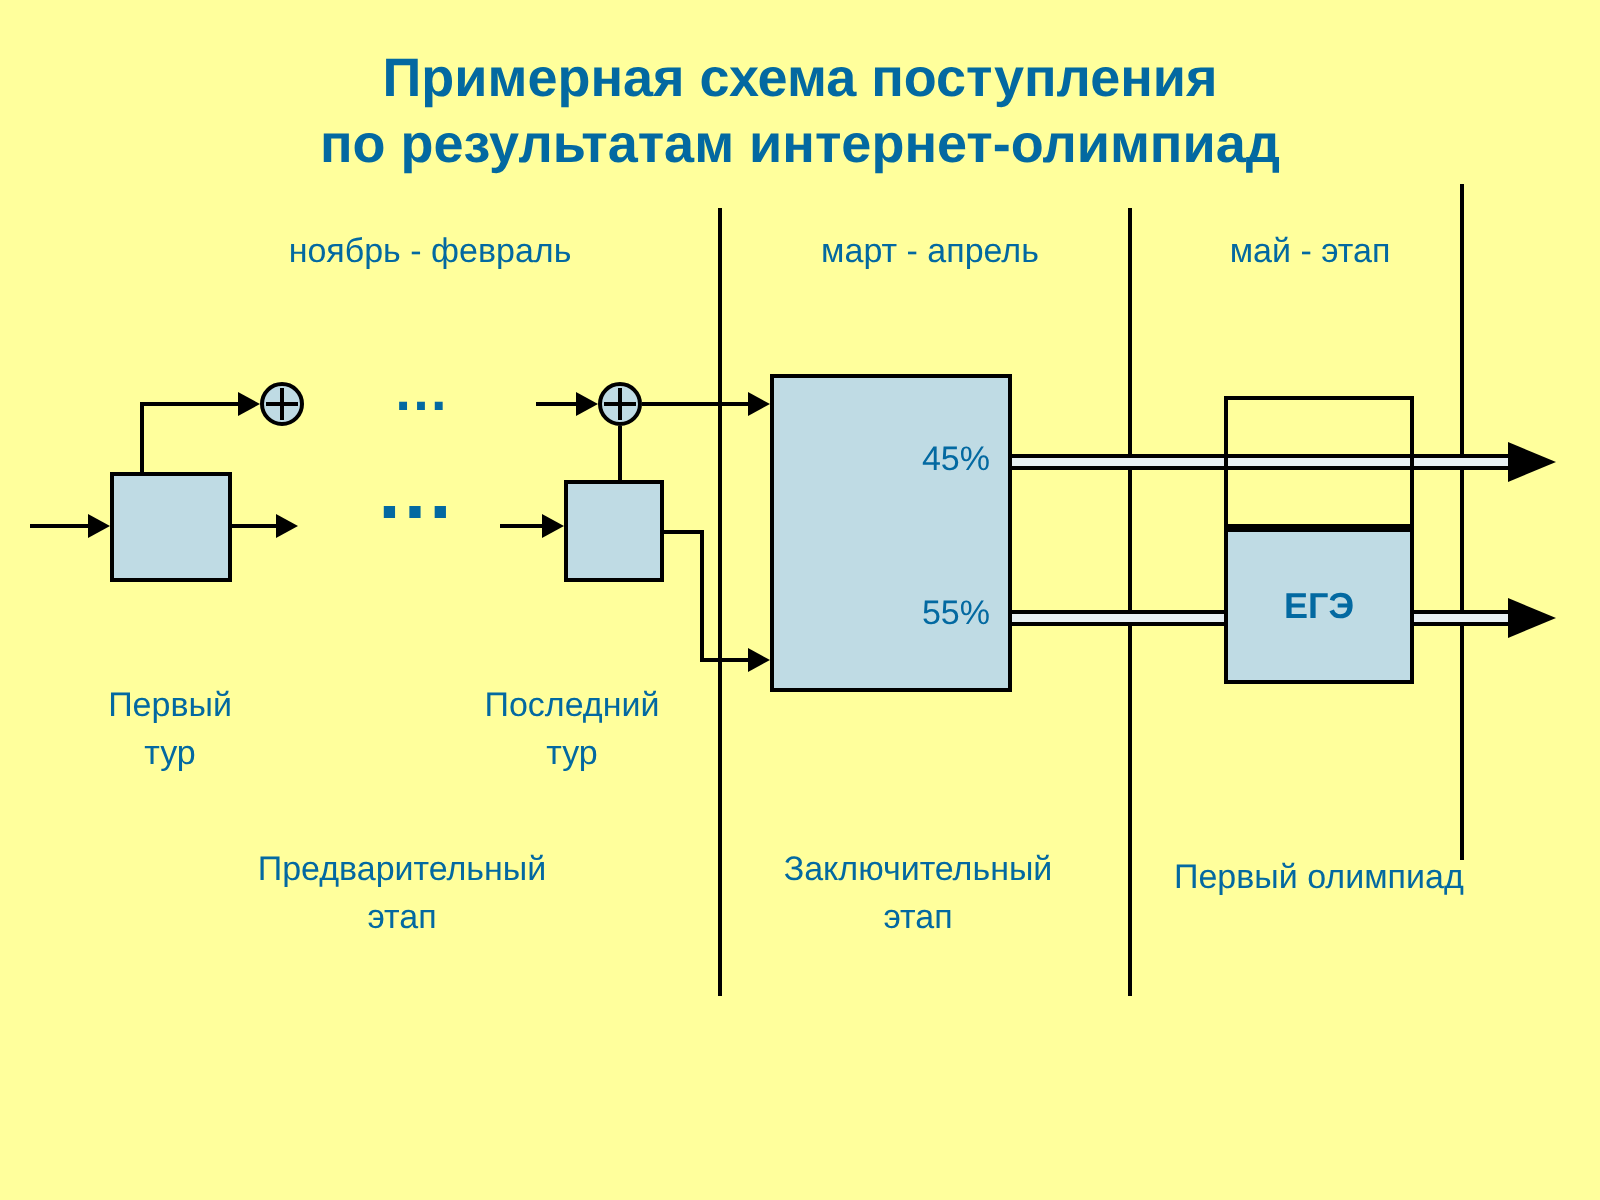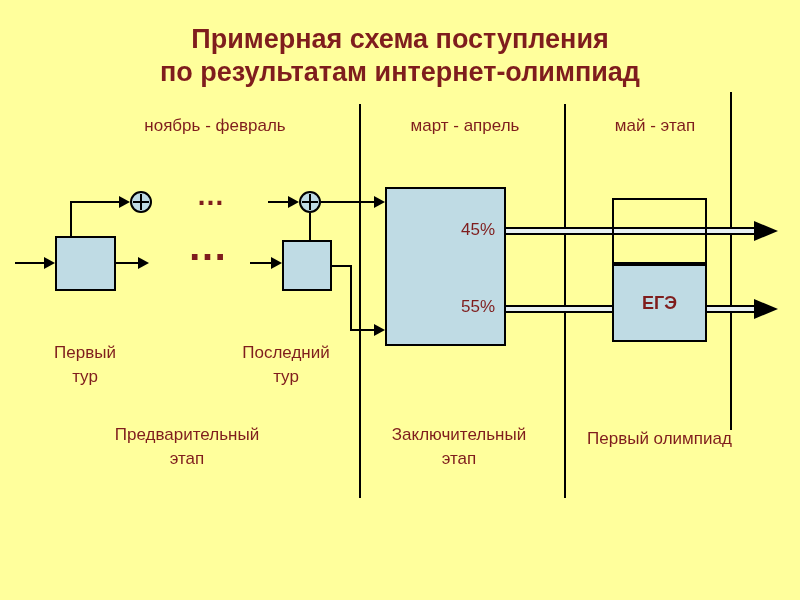--- a/index.html
+++ b/index.html
@@ -2,21 +2,21 @@
 <html><head>
 <meta charset="utf-8">
 <style>
   html,body { margin:0; padding:0; }
   body { font-family: "Liberation Sans", "DejaVu Sans", sans-serif; }
   #slide {
     position: relative;
     width: 800px; height: 600px;
     background: #FFFF9C;
     overflow: hidden;
-    color: #7f1d1d;
+    color: #0369a1;
   }
   .hline { position: absolute; height: 2px; background: #000; z-index: 1; }
   .vline { position: absolute; width: 2px; background: #000; z-index: 0; }
   .box {
     position: absolute;
     background: #BFDBE4;
     border: 2px solid #000;
     box-sizing: border-box;
     z-index: 2;
   }
@@ -143,21 +143,21 @@
 
   <div class="label center" style="left:25px; top:341px; width:120px;">
     <div>Первый</div>
     <div>тур</div>
   </div>
   <div class="label center" style="left:226px; top:341px; width:120px;">
     <div>Последний</div>
     <div>тур</div>
   </div>
 
-  <div class="label center" style="left:87px; top:423px; width:200px;">
+  <div class="label center" style="left:101px; top:423px; width:200px;">
     <div>Предварительный</div>
     <div>этап</div>
   </div>
   <div class="label center" style="left:359px; top:423px; width:200px;">
     <div>Заключительный</div>
     <div>этап</div>
   </div>
   <div class="label" style="left:587px; top:427px; width:200px;">
     <div>Первый олимпиад</div>
   </div>

